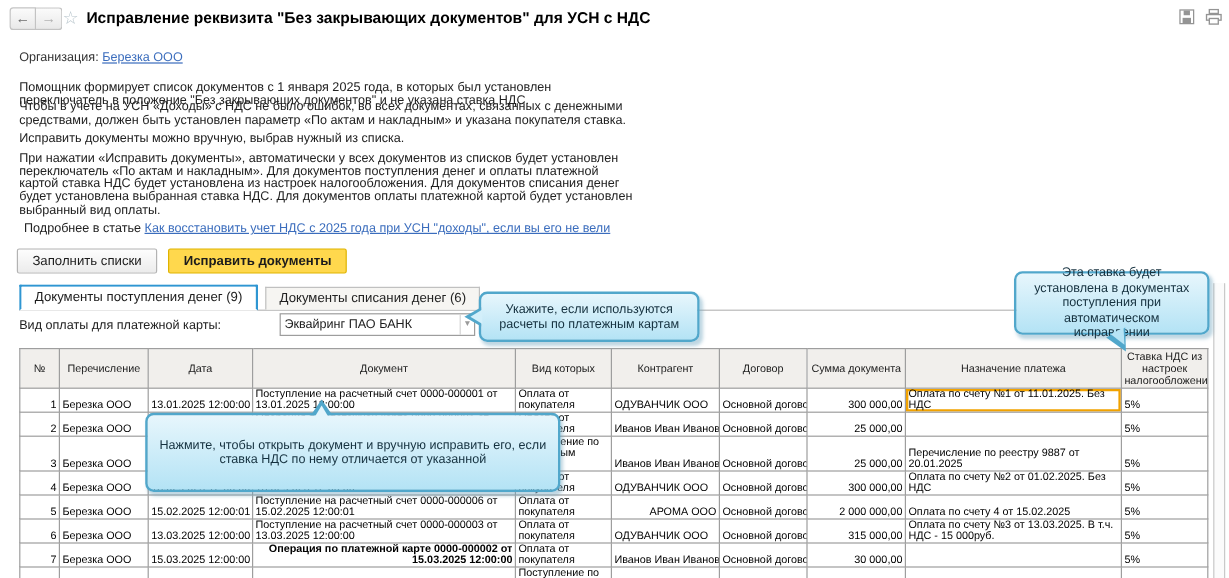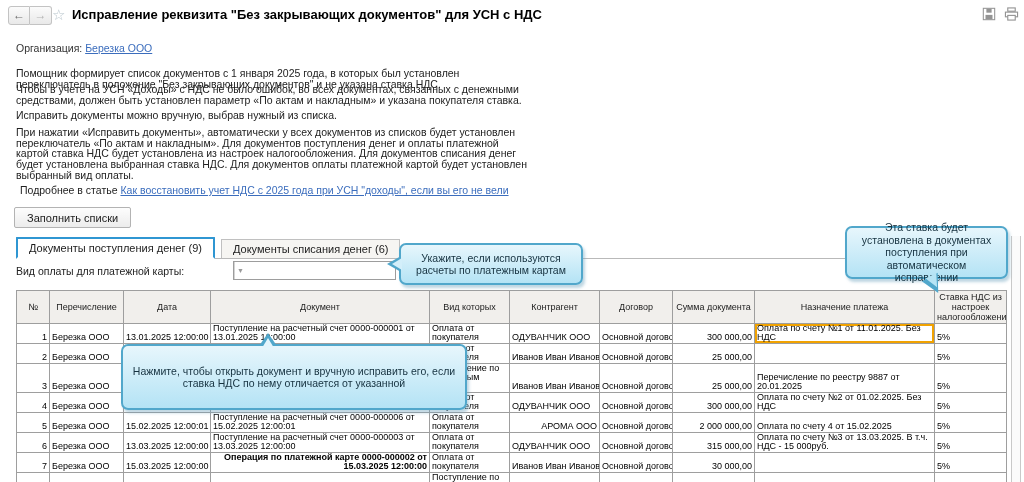--- a/index.html
+++ b/index.html
@@ -124,29 +124,31 @@
   <p class="para p1">Помощник формирует список документов с 1 января 2025 года, в которых был установлен переключатель в положение "Без закрывающих документов" и не указана ставка НДС.</p>
   <p class="para p2">Чтобы в учете на УСН «Доходы» с НДС не было ошибок, во всех документах, связанных с денежными средствами, должен быть установлен параметр «По актам и накладным» и указана покупателя ставка.</p>
   <p class="para p3">Исправить документы можно вручную, выбрав нужный из списка.</p>
   <p class="para p4">При нажатии «Исправить документы», автоматически у всех документов из списков будет установлен переключатель «По актам и накладным». Для документов поступления денег и оплаты платежной картой ставка НДС будет установлена из настроек налогообложения. Для документов списания денег будет установлена выбранная ставка НДС. Для документов оплаты платежной картой будет установлен выбранный вид оплаты.</p>
   <p class="article">
     <span>Подробнее в статье </span><a class="link">Как восстановить учет НДС с 2025 года при УСН "доходы", если вы его не вели</a>
   </p>
 
   <div class="btn-row">
     <button class="btn">Заполнить списки</button>
+    <button class="btn primary">Исправить документы</button>
   </div>
 
   <div class="tabstrip">
     <div class="tab active">Документы поступления денег (9)</div>
     <div class="tab inactive">Документы списания денег (6)</div>
   </div>
 
   <div class="field-label">Вид оплаты для платежной карты:</div>
   <div class="combo">
+    <span class="val">Эквайринг ПАО БАНК</span>
     <span class="dd">▼</span>
   </div>
 
   <div class="tbl-wrap">
     <table id="doc-table">
         <colgroup>
           <col style="width: 33px;">
           <col style="width: 74px;">
           <col style="width: 87px;">
           <col style="width: 219px;">

